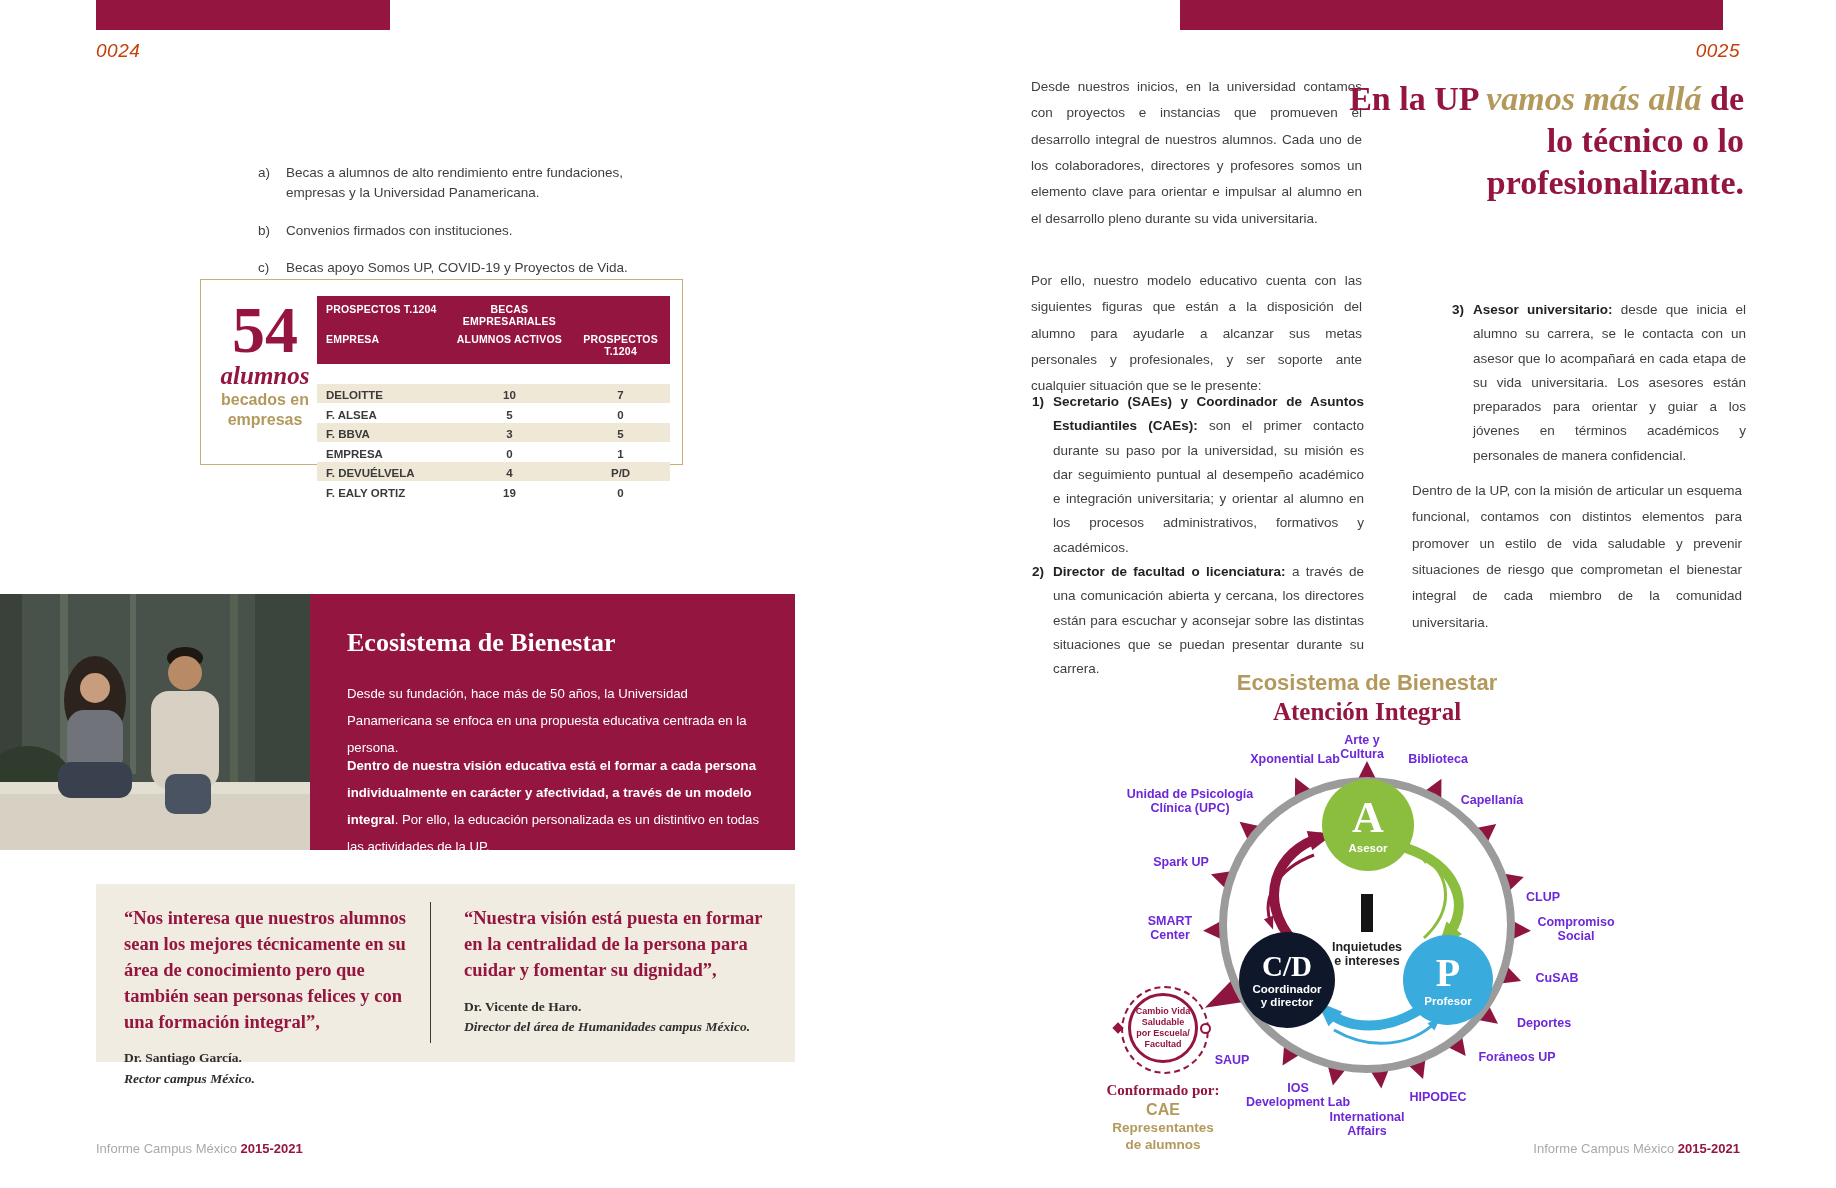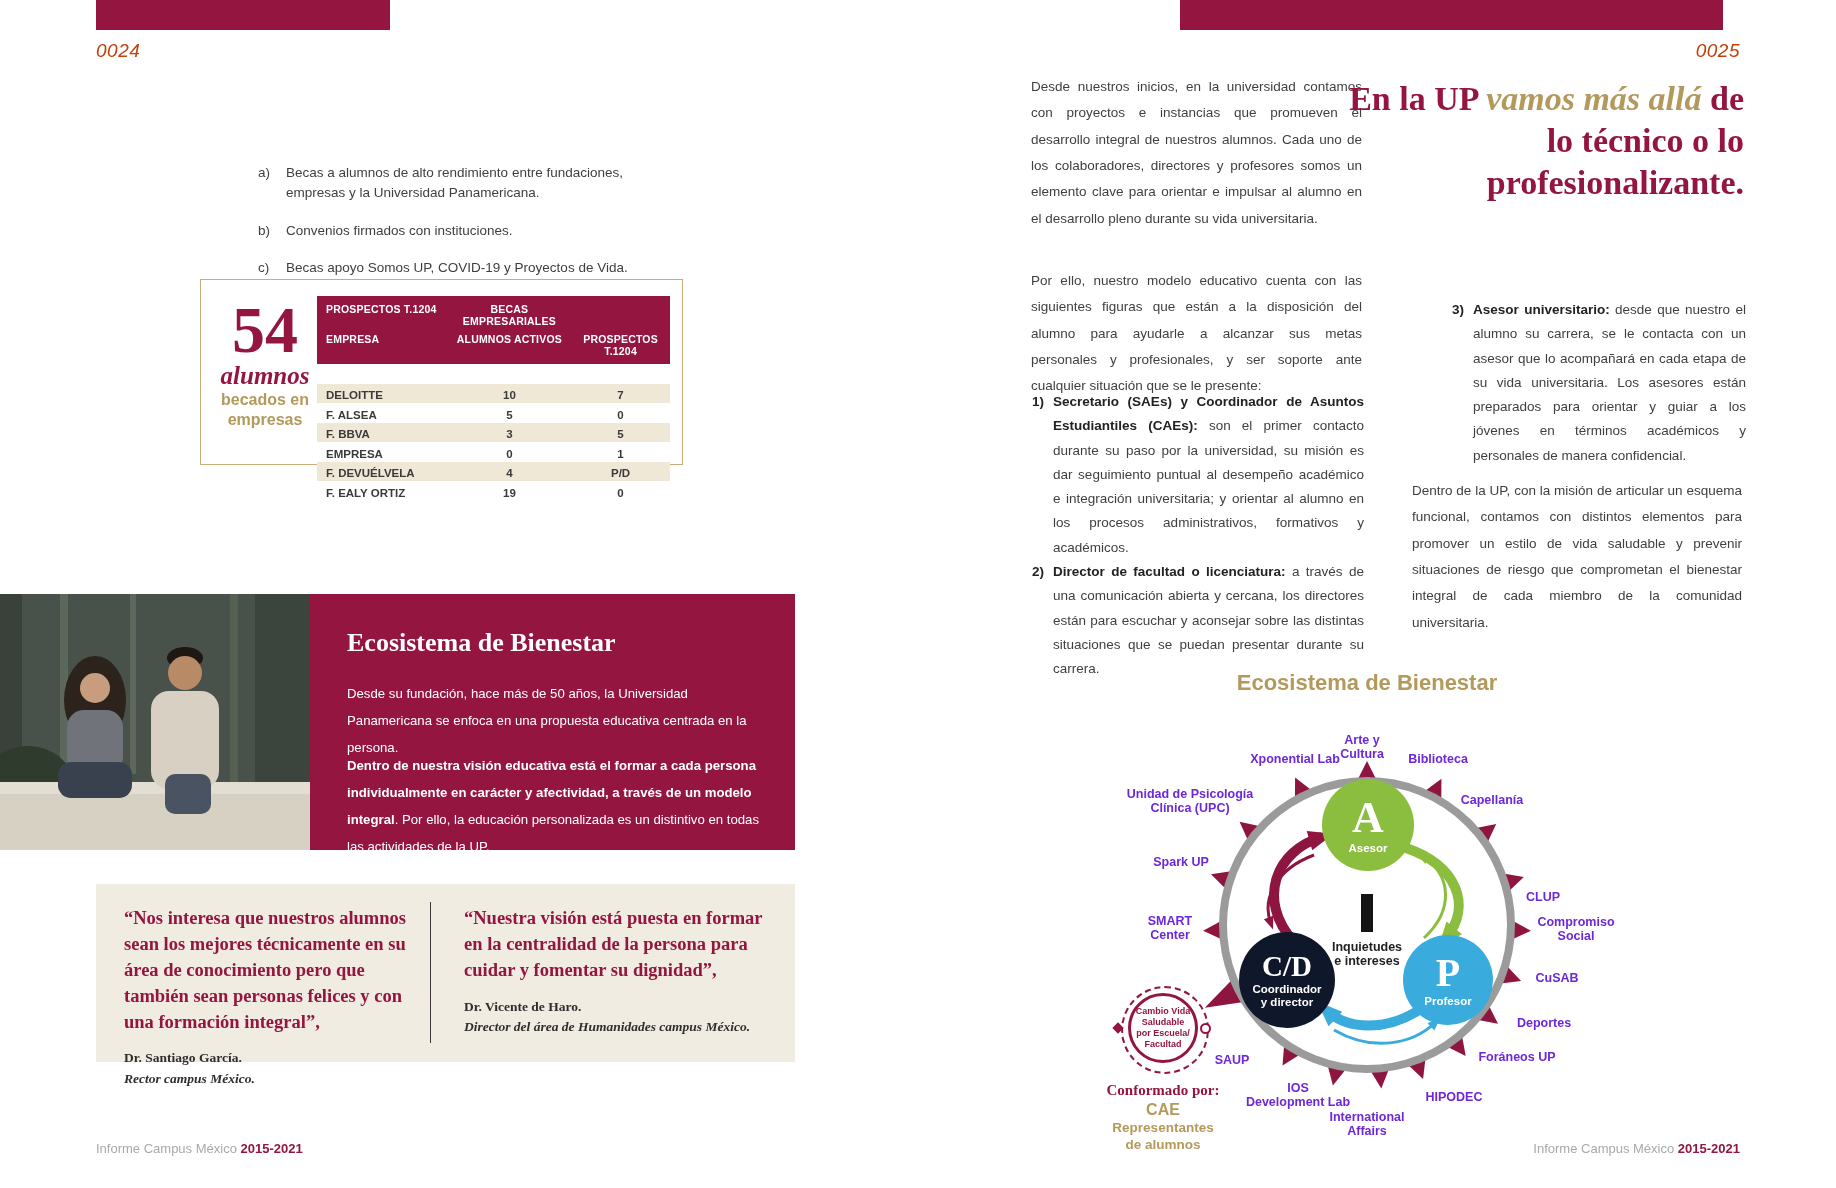--- a/index.html
+++ b/index.html
@@ -234,27 +234,28 @@
   <div class="fig" style="left:1032px;top:390px;width:332px;">
     <div class="fig-num">1)</div>
     <div class="fig-body"><b>Secretario (SAEs) y Coordinador de Asuntos Estudiantiles (CAEs):</b><span> son el primer contacto durante su paso por la universidad, su misión es dar seguimiento puntual al desempeño académico e integración universitaria; y orientar al alumno en los procesos administrativos, formativos y académicos.</span></div>
   </div>
   <div class="fig" style="left:1032px;top:560px;width:332px;">
     <div class="fig-num">2)</div>
     <div class="fig-body"><b>Director de facultad o licenciatura:</b><span> a través de una comunicación abierta y cercana, los directores están para escuchar y aconsejar sobre las distintas situaciones que se puedan presentar durante su carrera.</span></div>
   </div>
   <div class="fig" style="left:1452px;top:298px;width:294px;">
     <div class="fig-num">3)</div>
-    <div class="fig-body"><b>Asesor universitario:</b><span> desde que nuestro el alumno su carrera, se le contacta con un asesor que lo acompañará en cada etapa de su vida universitaria. Los asesores están preparados para orientar y guiar a los jóvenes en términos académicos y personales de manera confidencial.</span></div>
+    <div class="fig-body"><b>Asesor universitario:</b><span> desde que inicia el alumno su carrera, se le contacta con un asesor que lo acompañará en cada etapa de su vida universitaria. Los asesores están preparados para orientar y guiar a los jóvenes en términos académicos y personales de manera confidencial.</span></div>
   </div>
 
   <div class="para" style="left:1412px;top:478px;width:330px;">Dentro de la UP, con la misión de articular un esquema funcional, contamos con distintos elementos para promover un estilo de vida saludable y prevenir situaciones de riesgo que comprometan el bienestar integral de cada miembro de la comunidad universitaria.</div>
 
   <div class="diagram">
     <div class="dg-title1">Ecosistema de Bienestar</div>
+    <div class="dg-title2">Atención Integral</div>
 
     <svg class="dg-svg" width="560" height="505" viewBox="0 0 560 505">
       <defs>
         <marker id="mh-maroon" markerUnits="userSpaceOnUse" markerWidth="30" markerHeight="30" refX="14" refY="11" orient="auto">
           <path d="M1,1 L26,11 L1,21 z" fill="#8e1540"></path>
         </marker>
         <marker id="mh-maroon-s" markerUnits="userSpaceOnUse" markerWidth="16" markerHeight="16" refX="8" refY="6" orient="auto">
           <path d="M1,1 L14,6 L1,11 z" fill="#8e1540"></path>
         </marker>
         <marker id="mh-green" markerUnits="userSpaceOnUse" markerWidth="30" markerHeight="30" refX="14" refY="11" orient="auto">
@@ -346,21 +347,21 @@
         <div class="sat" style="left: 412px; top: 132px;">Capellanía</div>
         <div class="sat" style="left: 101px; top: 194px;">Spark UP</div>
         <div class="sat" style="left: 463px; top: 193px; margin-top: 36px;">CLUP</div>
         <div class="sat" style="left: 90px; top: 260px;">SMART
 Center</div>
         <div class="sat" style="left: 496px; top: 261px;">Compromiso
 Social</div>
         <div class="sat" style="left: 477px; top: 310px;">CuSAB</div>
         <div class="sat" style="left: 464px; top: 355px;">Deportes</div>
         <div class="sat" style="left: 437px; top: 389px;">Foráneos UP</div>
-        <div class="sat" style="left: 358px; top: 429px; margin-left: 16px;">HIPODEC</div>
+        <div class="sat" style="left: 358px; top: 429px;">HIPODEC</div>
         <div class="sat" style="left: 287px; top: 456px;">International
 Affairs</div>
         <div class="sat" style="left: 218px; top: 427px;">IOS
 Development Lab</div>
         <div class="sat" style="left: 152px; top: 392px;">SAUP</div>
       </div>
   </div>
 
   <div class="footer" style="left:1444px;width:296px;text-align:right;"><span>Informe Campus México </span><span class="years">2015-2021</span></div>
 

